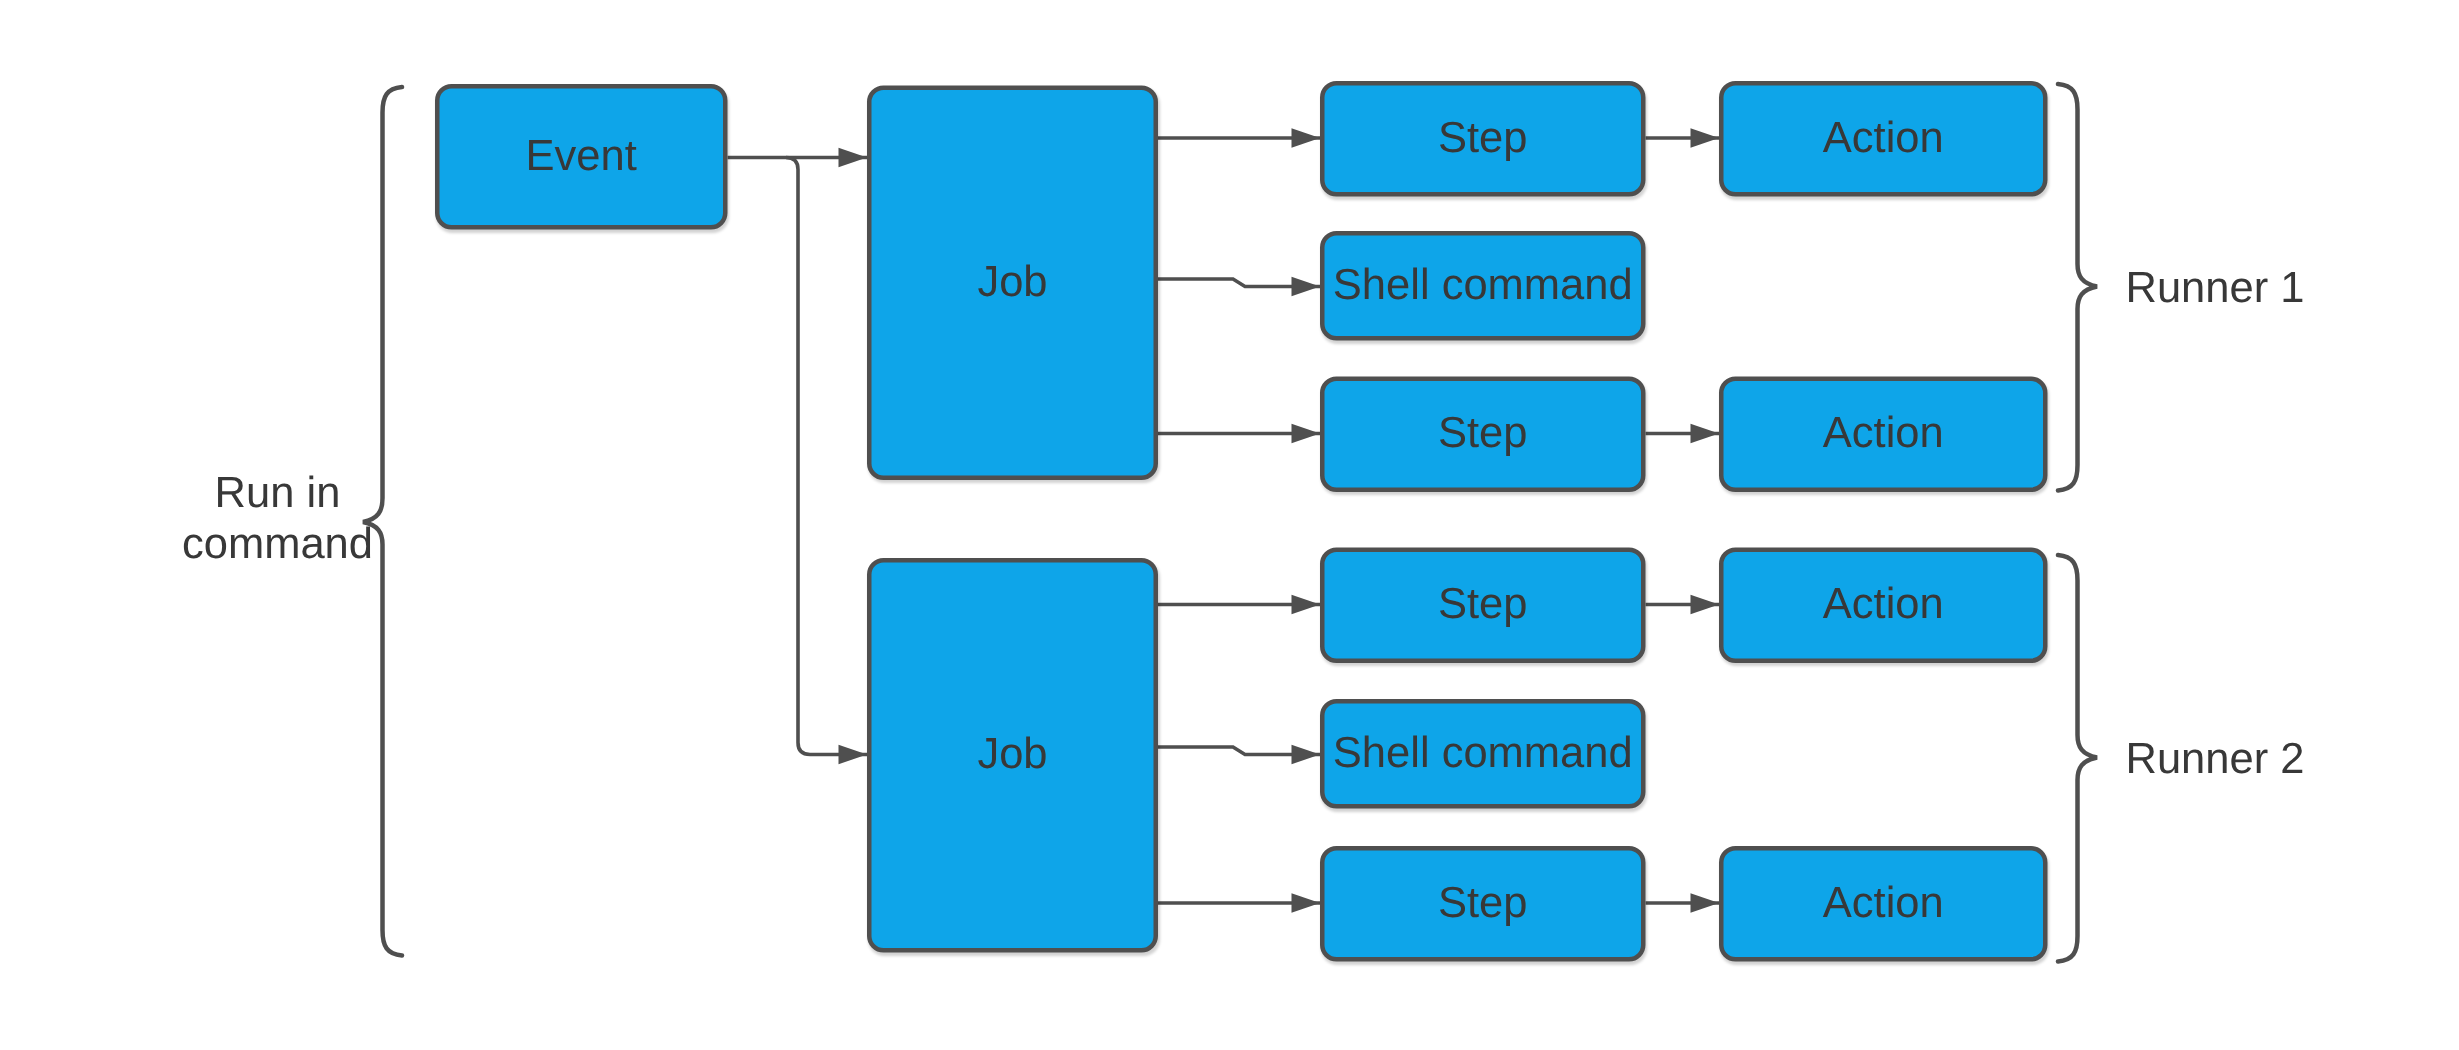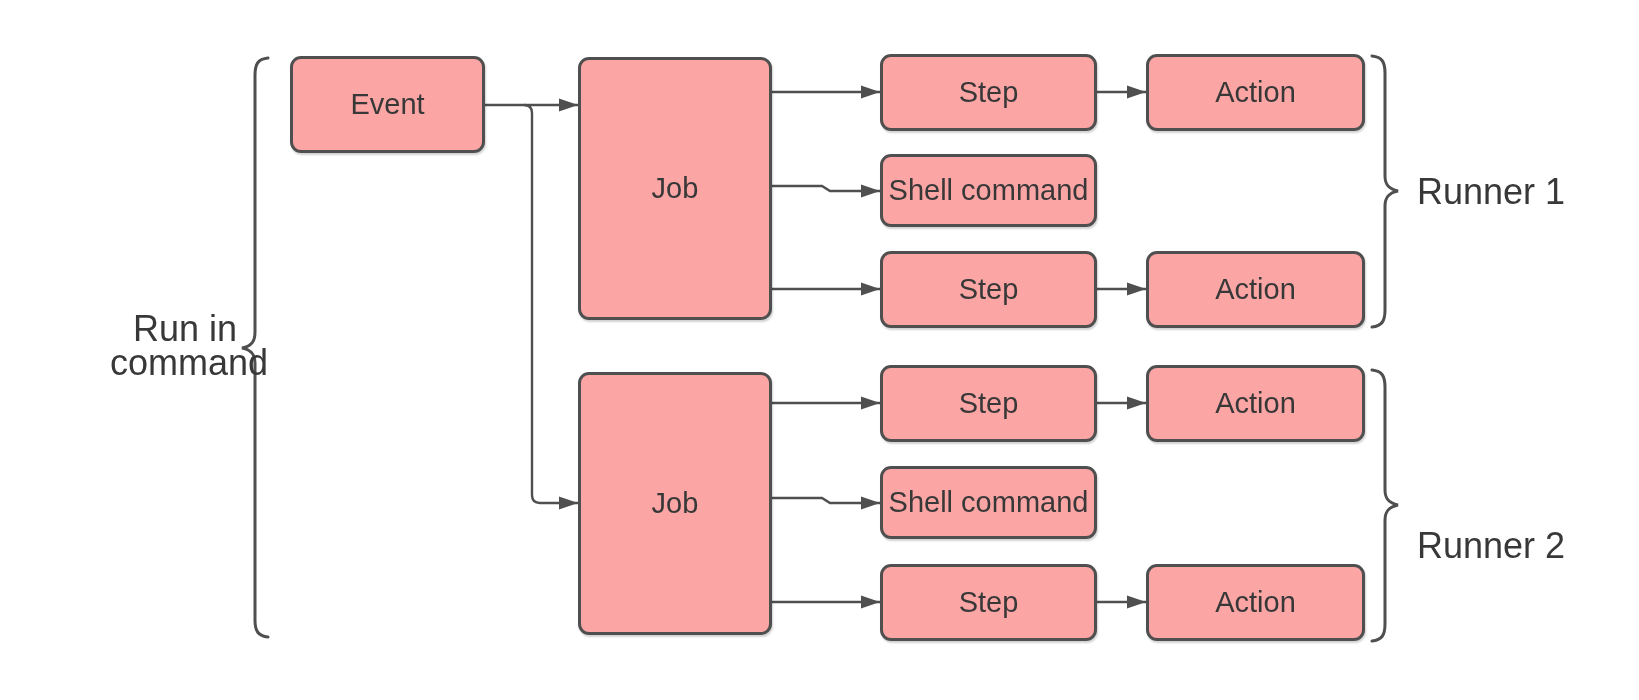--- a/index.html
+++ b/index.html
@@ -24,30 +24,30 @@
     height: 700px;
   }
   .node {
     position: absolute;
     box-sizing: border-box;
     display: flex;
     align-items: center;
     justify-content: center;
     border: 3px solid #4f4f4f;
     border-radius: 11px;
-    background: #fca5a5;
+    background: #0ea5e9;
     font-size: 29px;
     line-height: 1.1;
     color: #383838;
     box-shadow: 1px 2px 2px rgba(0,0,0,0.18);
     white-space: nowrap;
   }
   .note {
     position: absolute;
-    font-size: 36px;
+    font-size: 29px;
     line-height: 34px;
     color: #383838;
   }
   .note.center {
     text-align: center;
   }
   .connector {
     stroke: #4f4f4f;
     stroke-width: 2.4;
     fill: none;
@@ -116,15 +116,15 @@
 
   <div class="node" style="left:880px; top:365px; width:217px; height:77px;">Step</div>
   <div class="node" style="left:1146px; top:365px; width:219px; height:77px;">Action</div>
 
   <div class="node" style="left:880px; top:466px; width:217px; height:73px;">Shell command</div>
 
   <div class="node" style="left:880px; top:564px; width:217px; height:77px;">Step</div>
   <div class="node" style="left:1146px; top:564px; width:219px; height:77px;">Action</div>
 
   <div class="note" style="left:1417px; top:175px;">Runner 1</div>
-  <div class="note" style="left:1417px; top:489px;margin-top:40px;">Runner 2</div>
+  <div class="note" style="left:1417px; top:489px;">Runner 2</div>
 
 </div>
 
 </body></html>

